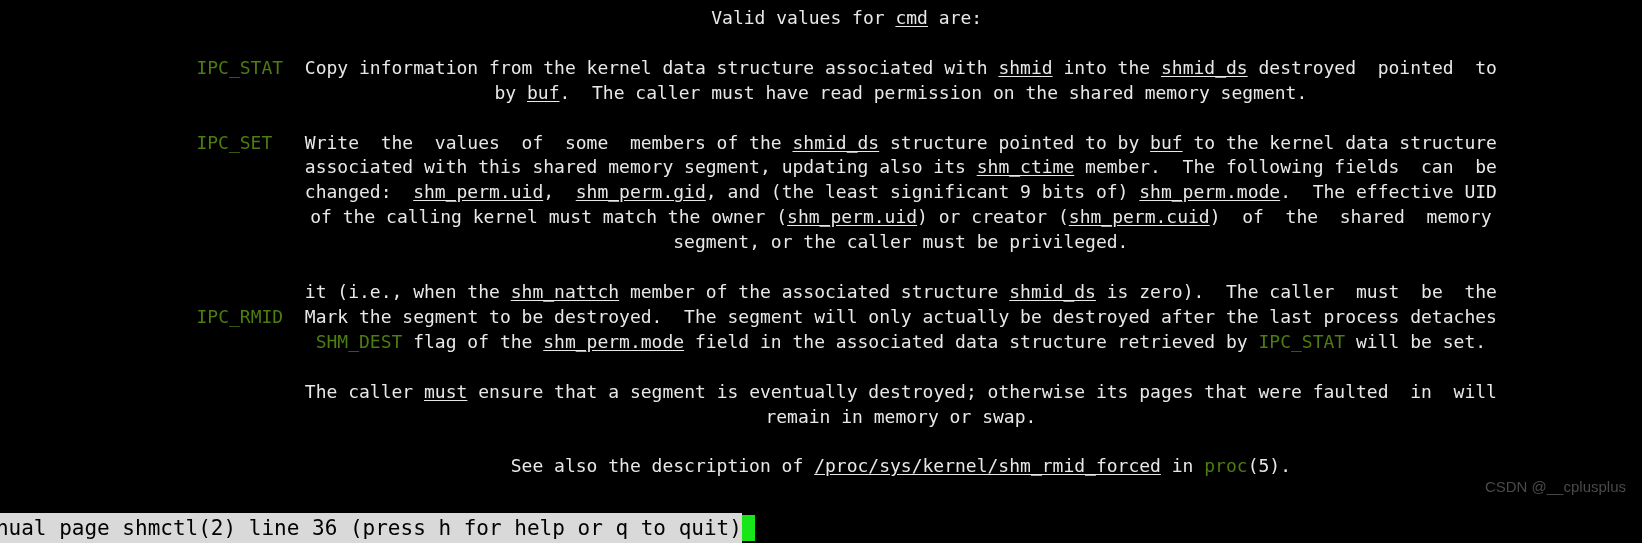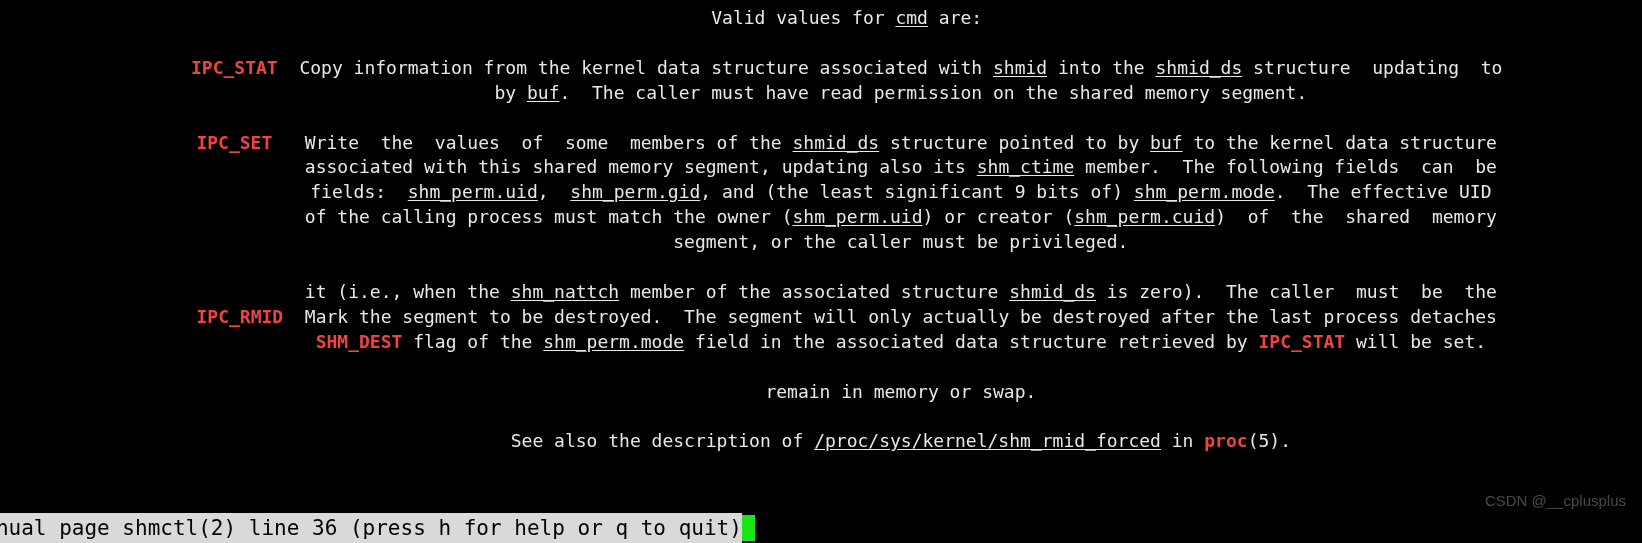--- a/index.html
+++ b/index.html
@@ -30,22 +30,22 @@
     color: #e8e8e8;
     font-size: 18px;
     line-height: 24.9px;
     letter-spacing: 0px;
     font-family: "DejaVu Sans Mono", "Liberation Mono", monospace;
     padding-left: 8px;
     text-align: center;
   }
   .blank { color: transparent; }
   b {
-    font-weight: bold;
-    color: #ef4444;
+    font-weight: normal;
+    color: #4d7c0f;
   }
   u {
     text-decoration: underline;
     text-underline-offset: 2px;
     color: #e8e8e8;
   }
   #status-line {
     position: absolute;
     left: 0;
     bottom: 0;
@@ -69,48 +69,49 @@
   #cursor-block {
     display: inline-block;
     width: 13px;
     height: 26px;
     background: #19e619;
     vertical-align: middle;
   }
   #watermark {
     position: absolute;
     right: 16px;
-    bottom: 34px;
+    bottom: 48px;
     color: #4a4a4a;
     font-size: 15px;
     font-family: "Liberation Sans", sans-serif;
     white-space: pre;
   }
 </style>
 </head>
 <body>
 
 <div id="screen">
 
   <div id="pager">
       <div class="line"><span>    Valid values for </span><u>cmd</u><span> are:</span></div>
       <div class="line blank"><span> </span></div>
-      <div class="line"><span>    </span><b>IPC_STAT</b><span>  Copy information from the kernel data structure associated with </span><u>shmid</u><span> into the </span><u>shmid_ds</u><span> structure  updating  to</span></div>
+      <div class="line"><span>    </span><b>IPC_STAT</b><span>  Copy information from the kernel data structure associated with </span><u>shmid</u><span> into the </span><u>shmid_ds</u><span> destroyed  pointed  to</span></div>
       <div class="line"><span>              by </span><u>buf</u><span>.  The caller must have read permission on the shared memory segment.</span></div>
       <div class="line blank"><span> </span></div>
       <div class="line"><span>    </span><b>IPC_SET</b><span>   Write  the  values  of  some  members of the </span><u>shmid_ds</u><span> structure pointed to by </span><u>buf</u><span> to the kernel data structure</span></div>
       <div class="line"><span>              associated with this shared memory segment, updating also its </span><u>shm_ctime</u><span> member.  The following fields  can  be</span></div>
-      <div class="line"><span>              fields:  </span><u>shm_perm.uid</u><span>,  </span><u>shm_perm.gid</u><span>, and (the least significant 9 bits of) </span><u>shm_perm.mode</u><span>.  The effective UID</span></div>
-      <div class="line"><span>              of the calling process must match the owner (</span><u>shm_perm.uid</u><span>) or creator (</span><u>shm_perm.cuid</u><span>)  of  the  shared  memory</span></div>
+      <div class="line"><span>              changed:  </span><u>shm_perm.uid</u><span>,  </span><u>shm_perm.gid</u><span>, and (the least significant 9 bits of) </span><u>shm_perm.mode</u><span>.  The effective UID</span></div>
+      <div class="line"><span>              of the calling kernel must match the owner (</span><u>shm_perm.uid</u><span>) or creator (</span><u>shm_perm.cuid</u><span>)  of  the  shared  memory</span></div>
       <div class="line"><span>              segment, or the caller must be privileged.</span></div>
       <div class="line blank"><span> </span></div>
       <div class="line"><span>              it (i.e., when the </span><u>shm_nattch</u><span> member of the associated structure </span><u>shmid_ds</u><span> is zero).  The caller  must  be  the</span></div>
       <div class="line"><span>    </span><b>IPC_RMID</b><span>  Mark the segment to be destroyed.  The segment will only actually be destroyed after the last process detaches</span></div>
       <div class="line"><span>              </span><b>SHM_DEST</b><span> flag of the </span><u>shm_perm.mode</u><span> field in the associated data structure retrieved by </span><b>IPC_STAT</b><span> will be set.</span></div>
       <div class="line blank"><span> </span></div>
+      <div class="line"><span>              The caller </span><u>must</u><span> ensure that a segment is eventually destroyed; otherwise its pages that were faulted  in  will</span></div>
       <div class="line"><span>              remain in memory or swap.</span></div>
       <div class="line blank"><span> </span></div>
       <div class="line"><span>              See also the description of </span><u>/proc/sys/kernel/shm_rmid_forced</u><span> in </span><b>proc</b><span>(5).</span></div>
     </div>
 
   <div id="watermark">CSDN @__cplusplus</div>
 
   <div id="status-line">
     <span id="status-text"> Manual page shmctl(2) line 36 (press h for help or q to quit)</span>
       <span id="cursor-block"></span>

